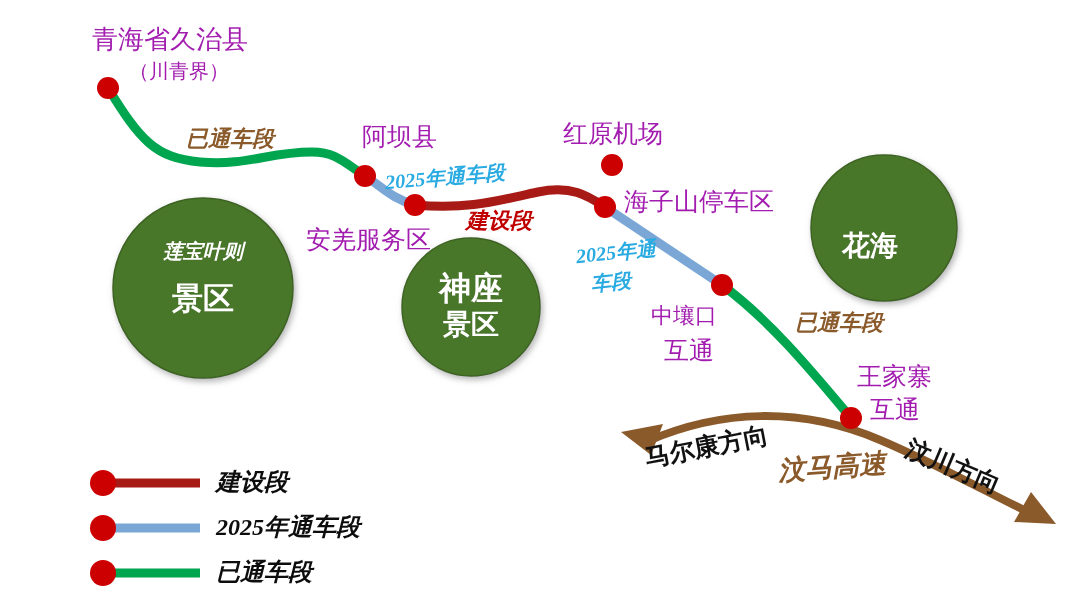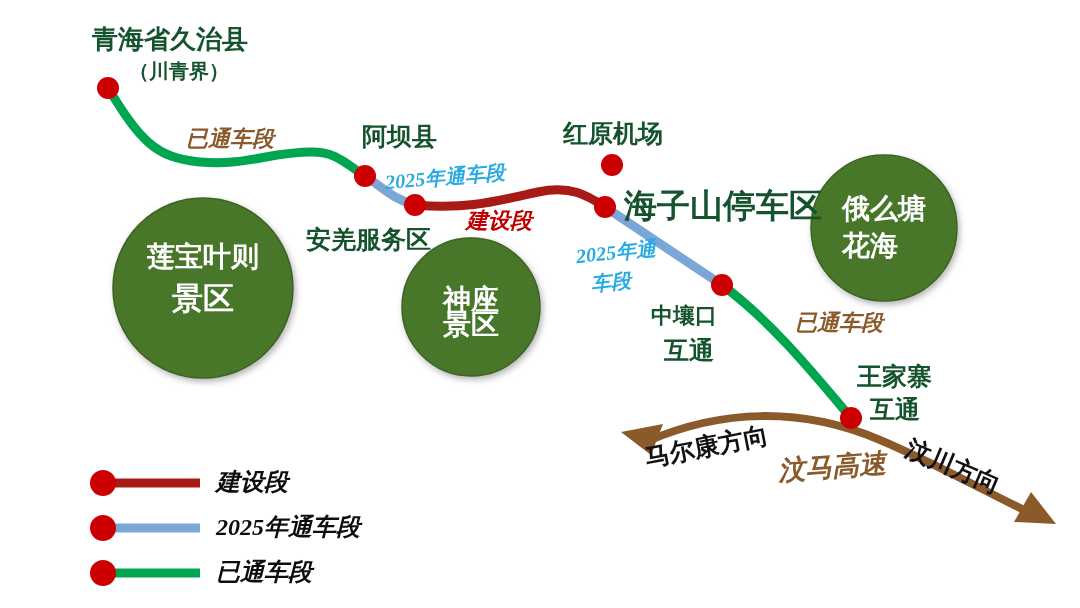--- a/index.html
+++ b/index.html
@@ -5,21 +5,21 @@
   html,body{margin:0;padding:0;background:#ffffff;}
   #stage{
     position:relative;
     width:1080px;height:608px;
     background:#ffffff;
     overflow:hidden;
     font-family:"Liberation Serif","DejaVu Serif",serif;
   }
   #map-svg{position:absolute;left:0;top:0;width:1080px;height:608px;}
   .lbl{position:absolute;white-space:pre;line-height:1.18;}
-  .place{color:#14532d;font-weight:700;font-family:"Liberation Serif","DejaVu Serif",serif;}
+  .place{color:#a21caf;font-weight:400;font-family:"Liberation Serif","DejaVu Serif",serif;}
   .scenic{
     color:#ffffff;font-weight:700;text-align:center;
     font-family:"Liberation Sans","DejaVu Sans",sans-serif;
     text-shadow:0 0 1px rgba(0,0,0,.15);
   }
   .seg-open{color:#8B5A2B;font-weight:700;font-style:italic;}
   .seg-build{color:#C00000;font-weight:700;font-style:italic;}
   .seg-2025{color:#29ABE2;font-weight:700;font-style:italic;}
   .expwy{color:#8B5A2B;font-weight:700;font-style:italic;}
   .dir{color:#111111;font-weight:700;}
@@ -75,35 +75,34 @@
 
   <div class="lbl place" style="left:92px;top:25px;font-size:26px;">青海省久治县</div>
   <div class="lbl place" style="left:121px;top:60px;font-size:20px;margin-left:8px;">（川青界）</div>
 
   <div class="lbl place" style="left:338px;top:122px;font-size:25px;margin-left:24px;">阿坝县</div>
 
   <div class="lbl place" style="left:306px;top:225px;font-size:25px;">安羌服务区</div>
 
   <div class="lbl place" style="left:563px;top:119px;font-size:25px;">红原机场</div>
 
-  <div class="lbl place" style="left:624px;top:187px;font-size:33px;">海子山停车区</div>
+  <div class="lbl place" style="left:624px;top:187px;font-size:25px;">海子山停车区</div>
 
   <div class="lbl place" style="left:651px;top:303px;font-size:22px;">中壤口</div>
   <div class="lbl place" style="left:664px;top:336px;font-size:25px;">互通</div>
 
   <div class="lbl place" style="left:857px;top:362px;font-size:25px;">王家寨</div>
   <div class="lbl place" style="left:870px;top:395px;font-size:25px;">互通</div>
 
-  <div class="lbl scenic" style="left:123px;top:240px;width:160px;font-size:28px;">莲宝叶则</div>
+  <div class="lbl scenic" style="left:123px;top:240px;width:160px;font-size:20px;font-style:italic;">莲宝叶则</div>
   <div class="lbl scenic" style="left:123px;top:281px;width:160px;font-size:31px;">景区</div>
 
-  <div class="lbl scenic" style="left:411px;top:283px;width:120px;font-size:28px;">神座</div>
+  <div class="lbl scenic" style="left:411px;top:270px;width:120px;font-size:32px;">神座</div>
   <div class="lbl scenic" style="left:411px;top:308px;width:120px;font-size:28px;">景区</div>
 
-  <div class="lbl scenic" style="left:814px;top:192px;width:140px;font-size:28px;">俄么塘</div>
   <div class="lbl scenic" style="left:814px;top:229px;width:112px;font-size:28px;">花海</div>
 
   <div class="lbl seg-open" style="left:186px;top:126px;font-size:22px;">已通车段</div>
 
   <div class="lbl seg-2025" style="left:385px;top:166px;font-size:20px;transform:rotate(-5deg);">2025年通车段</div>
 
   <div class="lbl seg-build" style="left:466px;top:208px;font-size:22px;">建设段</div>
 
   <div class="lbl seg-2025" style="left:576px;top:241px;font-size:20px;transform:rotate(-6deg);">2025年通</div>
   <div class="lbl seg-2025" style="left:591px;top:271px;font-size:20px;transform:rotate(-6deg);">车段</div>

